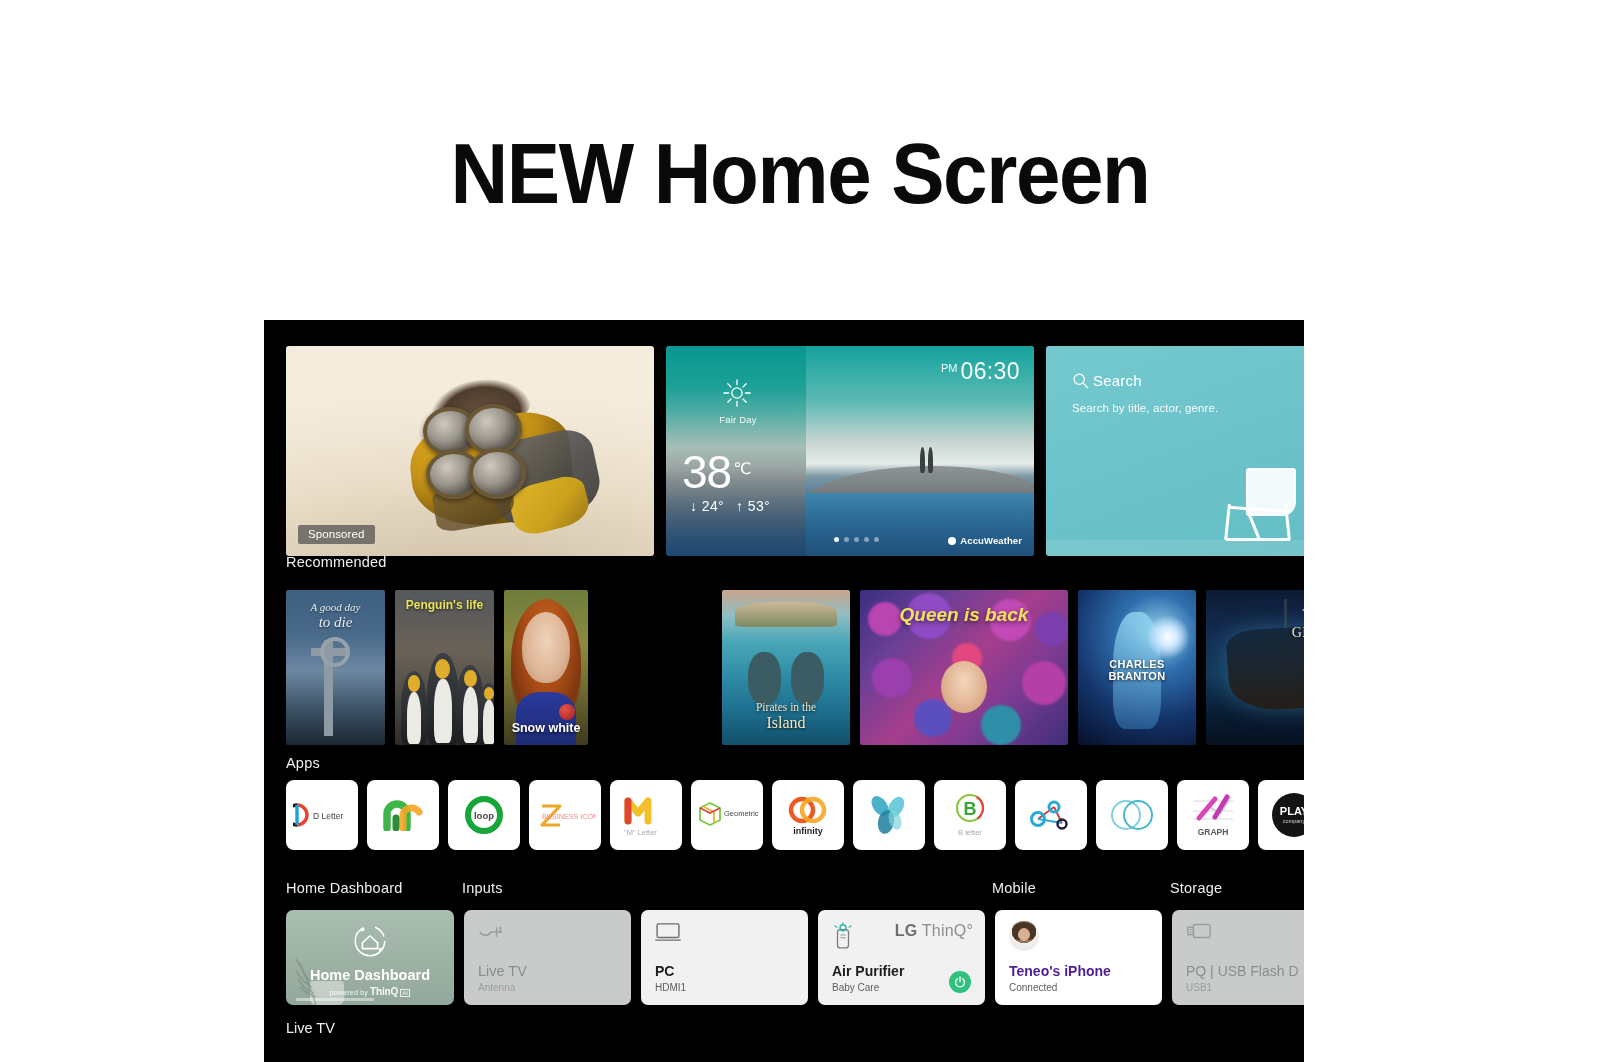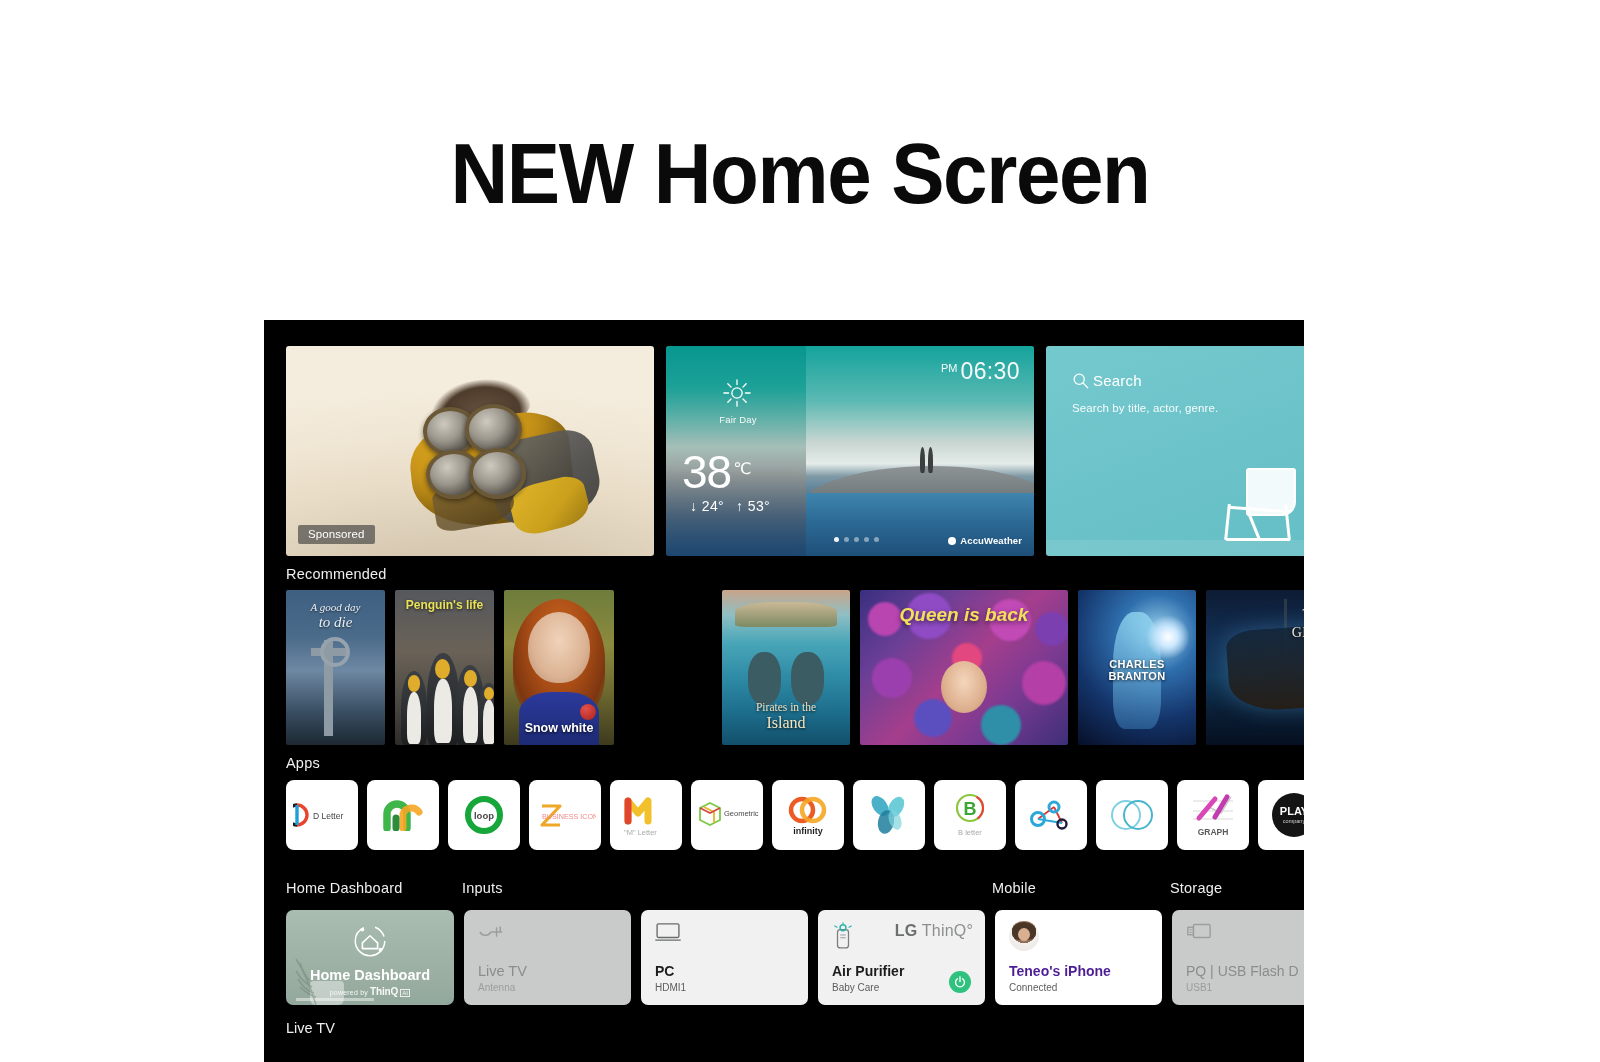--- a/index.html
+++ b/index.html
@@ -128,21 +128,21 @@
   .r1 .cap{top:10px;font-family:"Liberation Serif","DejaVu Serif",serif;font-style:italic;color:#eaf2f8;
     font-size:11px;line-height:15px;text-shadow:0 1px 2px rgba(0,0,0,.6);}
   .r1 .cap b{font-size:15px;font-weight:400;display:block;}
 
   .r2{left:109px;width:99px;background:linear-gradient(180deg,#55585c 0%,#6a6257 40%,#4d4a44 70%,#2e2c28 100%);}
   .peng{position:absolute;bottom:0;background:linear-gradient(180deg,#3c4044 0%,#2b2e31 60%,#1c1e20 100%);border-radius:48% 48% 14% 14%;}
   .peng:after{content:"";position:absolute;left:22%;top:28%;width:56%;height:70%;background:#eceae4;border-radius:44% 44% 20% 20%;}
   .peng i{position:absolute;left:26%;top:6%;width:48%;height:22%;background:#e9b22b;border-radius:50%;opacity:.95;display:block;}
   .r2 .cap{top:8px;color:#e8e15a;font-weight:700;font-size:12px;text-shadow:0 1px 3px rgba(0,0,0,.75);}
 
-  .r3{left:218px;width:110px;background:linear-gradient(180deg,#6e7d3c 0%,#8c8a3e 35%,#6f6a30 65%,#3d3a1e 100%);}
+  .r3{left:218px;width:84px;background:linear-gradient(180deg,#6e7d3c 0%,#8c8a3e 35%,#6f6a30 65%,#3d3a1e 100%);}
   .r3 .face{position:absolute;left:22%;top:14%;width:56%;height:46%;
     background:radial-gradient(ellipse at 50% 40%,#f0d3ba 0%,#dcb394 60%,#b98e6e 100%);border-radius:50% 50% 46% 46%;}
   .r3 .hair{position:absolute;left:8%;top:6%;width:84%;height:80%;
     background:radial-gradient(ellipse at 50% 30%,#c4621f 0%,#a84c16 45%,#7d3610 75%,rgba(125,54,16,0) 90%);
     border-radius:50% 50% 38% 38%;}
   .r3 .dress{position:absolute;left:14%;bottom:0;width:72%;height:34%;
     background:linear-gradient(180deg,#2b3a9c,#1d2a74);border-radius:40% 40% 0 0;}
   .r3 .apple{position:absolute;right:16%;bottom:16%;width:16px;height:16px;border-radius:50%;
     background:radial-gradient(circle at 35% 30%,#e4524a,#a6201c);}
   .r3 .cap{bottom:10px;color:#fff;font-weight:700;font-size:12.5px;text-shadow:0 1px 3px rgba(0,0,0,.8);}
@@ -318,21 +318,21 @@
               <div class="seat"></div>
           <div class="leg1"></div>
               <div class="leg2"></div>
               <div class="leg3"></div>
               <div class="bar"></div>
         </div>
 
       </div>
     </div>
 
-    <div class="sec-label" style="left:22px;top:246px">Recommended</div>
+    <div class="sec-label" style="left:22px;top:234px">Recommended</div>
 
     <div class="rec-row">
 
       <div class="rec r1">
         <div class="cross"></div>
             <div class="ring"></div>
         <div class="cap">
           <span>A good day</span><b>to die</b>
         </div>
       </div>

